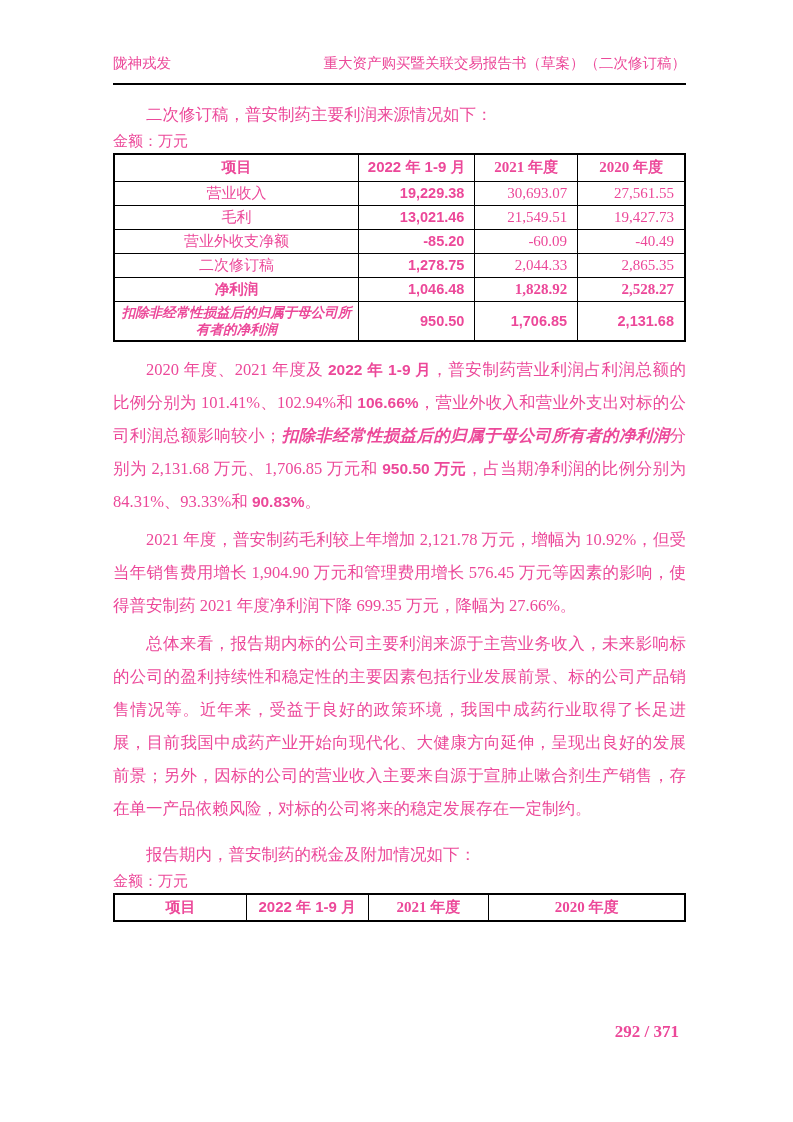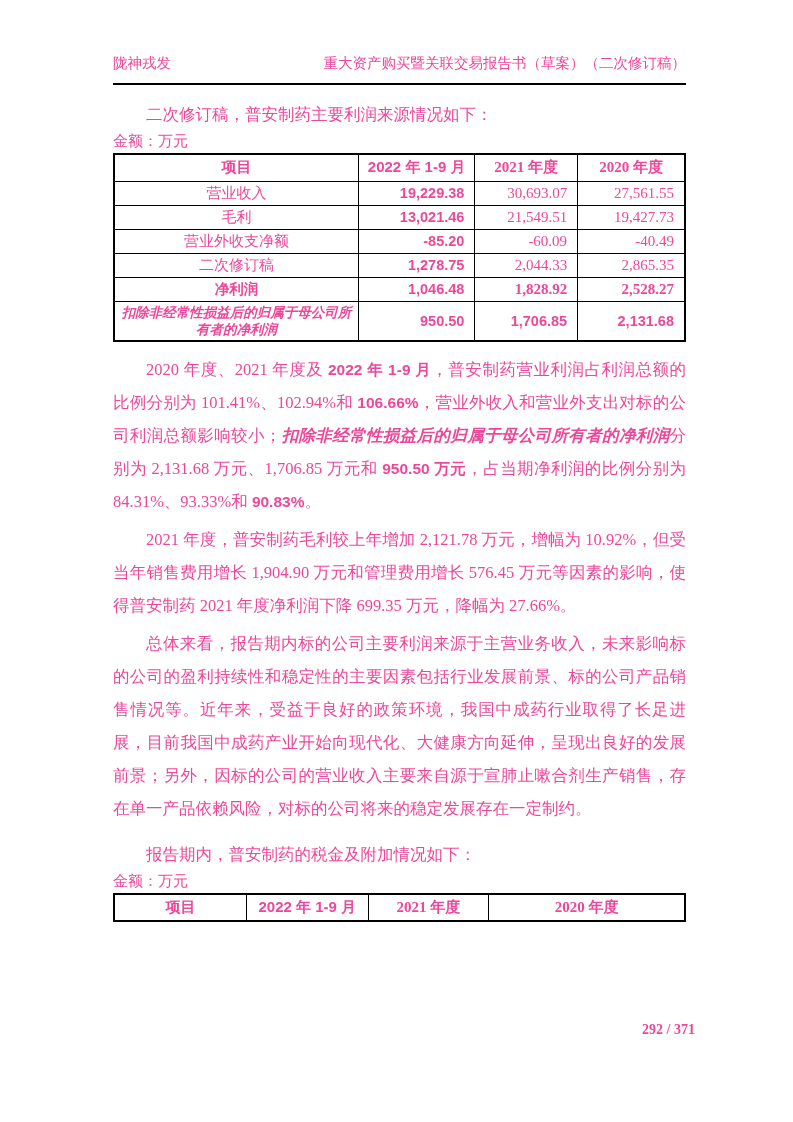--- a/index.html
+++ b/index.html
@@ -85,23 +85,23 @@
     text-align: justify;
     margin-bottom: 5px;
   }
   .run-n { }
   .run-bs { font-family: "Liberation Sans", sans-serif; font-weight: bold; font-size: 15.5px; }
   .run-bi { font-weight: bold; font-style: italic; }
   
   .doc-footer {
     position: absolute;
     top: 1022px;
-    right: 98px;
+    right: 114px;
     font-weight: bold;
-    font-size: 14px;
+    font-size: 17px;
   }
 </style>
 </head>
 <body>
 
 <div class="page">
 
   <div class="doc-header">
     <span>陇神戎发</span>
     <span>重大资产购买暨关联交易报告书（草案）（二次修订稿）</span>

